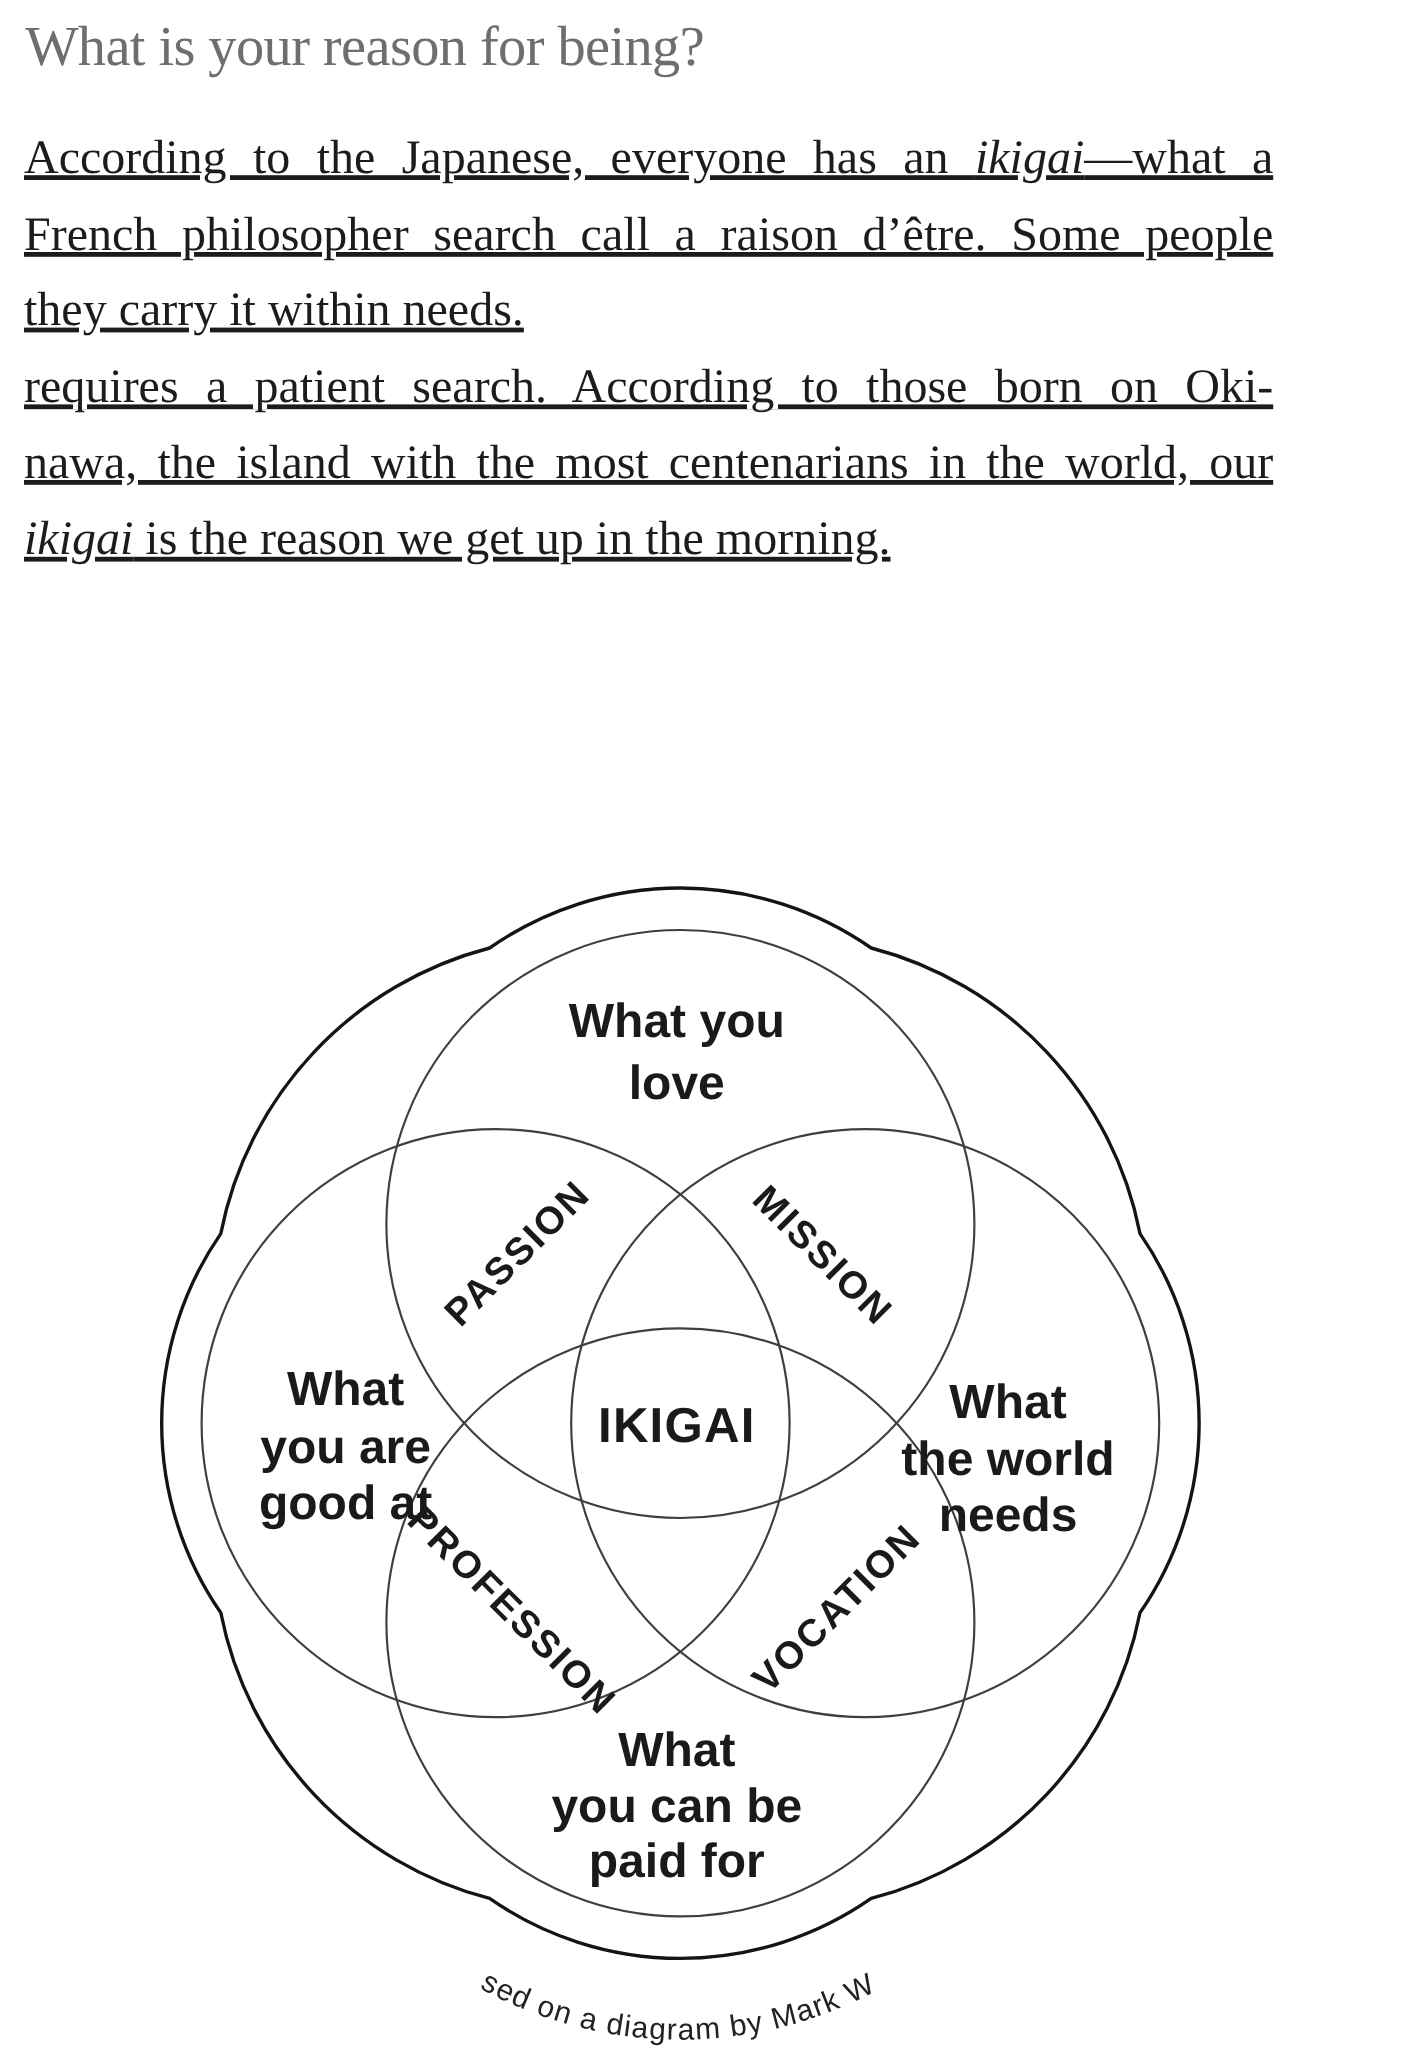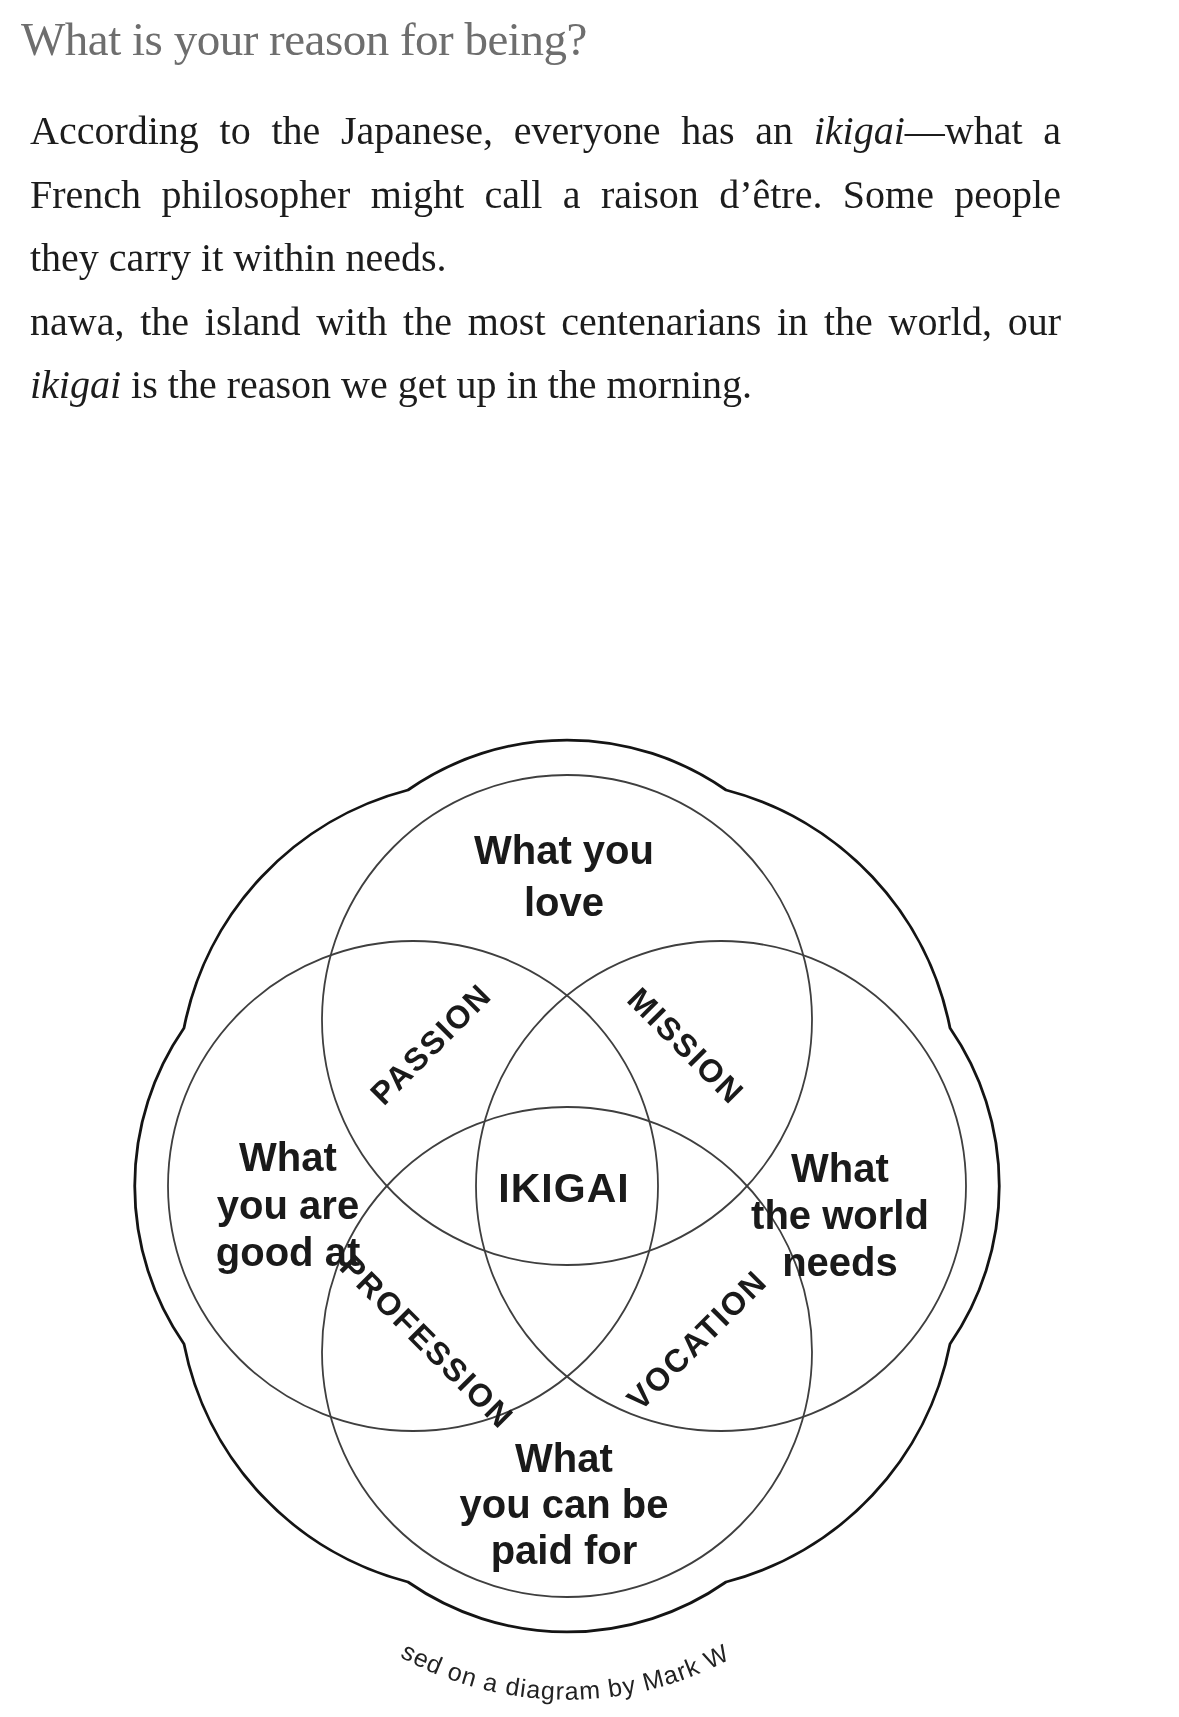--- a/index.html
+++ b/index.html
@@ -13,23 +13,24 @@
   #heading{
     position:absolute;
     left:21px;top:12px;right:29px;
     font-size:47px;
     font-weight:400;
     color:#6e6e6e;
     letter-spacing:-0.5px;
   }
   #bodytext{
     position:absolute;
-    left:30px;top:99px;right:29px;
+    left:20px;top:99px;right:29px;
     color:#1c1c1c;
     font-size:40px;
+    text-decoration:underline;
   }
   .line{
     height:63.5px;
     line-height:63.5px;
     text-align:justify;
     text-align-last:justify;
     white-space:nowrap;
   }
   .line.last{
     text-align-last:left;
@@ -76,22 +77,23 @@
 </style>
 </head>
 <body>
 
 <div id="page">
 
   <div id="heading">What is your reason for being?</div>
 
   <div id="bodytext">
     <div class="line"><span>According to the Japanese, everyone has an </span><i>ikigai</i><span>—what a</span></div>
-    <div class="line"><span>French philosopher might call a raison d’être. Some people</span></div>
+    <div class="line"><span>French philosopher search call a raison d’être. Some people</span></div>
     <div class="line last"><span>they carry it within needs.</span></div>
+    <div class="line"><span>requires a patient search. According to those born on Oki-</span></div>
     <div class="line"><span>nawa, the island with the most centenarians in the world, our</span></div>
     <div class="line last"><i>ikigai</i><span> is the reason we get up in the morning.</span></div>
   </div>
 
   <svg id="diagram" viewBox="0 0 1179 1717" xmlns="http://www.w3.org/2000/svg">
 
     <path d="M 408,790
              A 278,278 0 0 1 726,790
              A 307,307 0 0 1 950,1028
              A 278,278 0 0 1 950,1344

